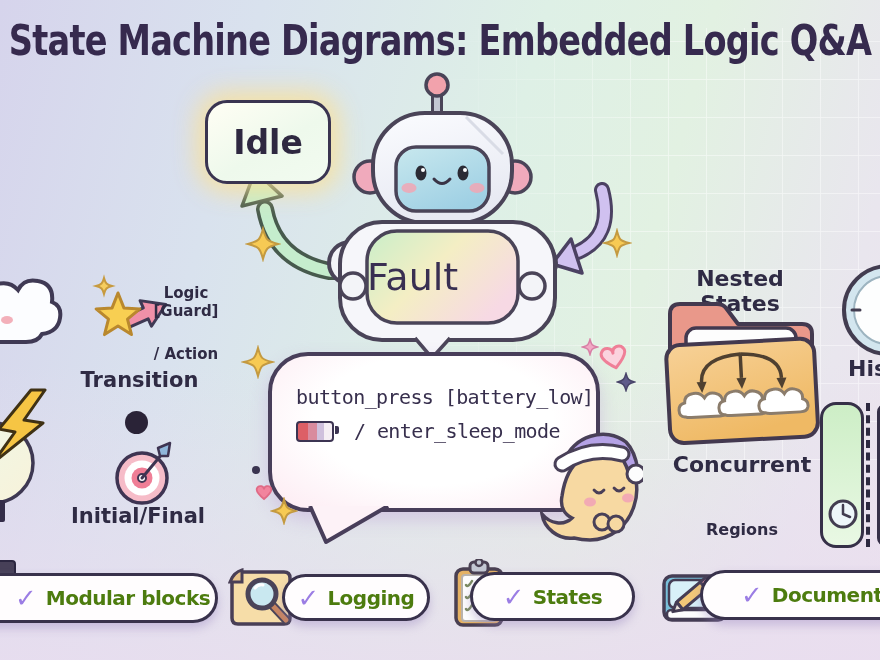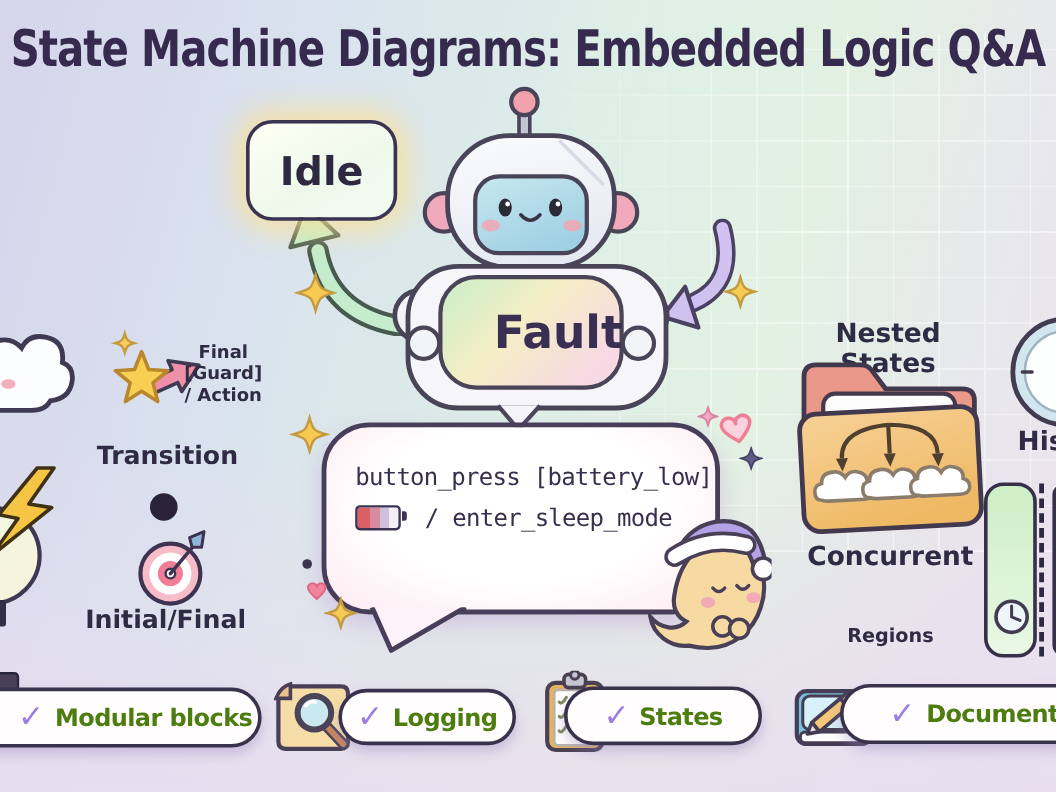--- a/index.html
+++ b/index.html
@@ -19,22 +19,22 @@
     letter-spacing:-1px;color:#362a4e;transform:translateX(-50%) scaleX(0.8);}
   .state{border:3.5px solid #3a3450;display:flex;align-items:center;justify-content:center;
     font-weight:bold;color:#2e2840;}
   .state.idle{left:205px;top:100px;width:120px;height:78px;border-radius:22px;font-size:33px;
     background:linear-gradient(150deg,#fffef4,#eef9ec 55%,#f2fbf0);
     box-shadow:0 0 24px 8px rgba(250,224,150,.85);}
   .state.processing{left:552px;top:102px;width:146px;height:76px;border-radius:26px;font-size:24px;
     background:linear-gradient(140deg,#fff8ec,#fdeef4);
     box-shadow:0 0 24px 8px rgba(246,178,202,.8);}
   .lbl{font-weight:bold;color:#2f2b44;text-align:center;}
-  .fault{left:367px;top:252px;width:152px;height:50px;line-height:50px;text-align:right;
-    font-size:38px;font-weight:bold;color:#392f52;}
+  .fault{left:367px;top:252px;width:152px;height:50px;line-height:50px;text-align:left;
+    font-size:38px;font-weight:normal;color:#392f52;}
   .speech{left:268px;top:352px;width:332px;height:160px;border:4px solid #483e5a;border-radius:40px;
     background:radial-gradient(ellipse at 50% 42%, #ffffff 52%, #fdeaf2 100%);
     box-shadow:0 8px 18px rgba(190,160,215,.45);box-sizing:border-box;}
   .speech-text{position:absolute;left:24px;top:24px;font-family:"DejaVu Sans Mono","Liberation Mono",monospace;
     font-weight:normal;font-size:20px;letter-spacing:-0.6px;color:#372f4d;line-height:34px;}
   .speech-line2{display:flex;align-items:center;gap:20px;}
   .battery{display:inline-block;position:relative;width:34px;height:17px;border:2.5px solid #3c3452;
     border-radius:4px;background:linear-gradient(90deg,#dd5f66 0 30%,#d98b9e 30% 55%,#cfc0dd 55% 76%,#f5eef4 76%);}
   .battery:after{content:"";position:absolute;right:-7px;top:3.5px;width:4.5px;height:8px;
     background:#3c3452;border-radius:0 2px 2px 0;}
@@ -120,23 +120,23 @@
     <ellipse cx="45" cy="58" rx="6" ry="4" fill="#f3b0ba"></ellipse>
   </svg>
 
   <svg class="abs" style="left:82px;top:272px;" width="100" height="82" viewBox="0 0 100 82">
     <path d="M22,6 C23.5,11.5 24.5,12.5 30,14 C24.5,15.5 23.5,16.5 22,22 C20.5,16.5 19.5,15.5 14,14 C19.5,12.5 20.5,11.5 22,6 Z" fill="#f6cd5e" stroke="#c79a3e" stroke-width="2"></path>
     <polygon points="0,-6 26,-6 26,-14 48,0 26,14 26,6 0,6" transform="translate(40,52) rotate(-24)" fill="#f090a8" stroke="#3f3954" stroke-width="3" stroke-linejoin="round"></polygon>
     <path d="M36,21 L41.9,35.9 L57.9,36.9 L45.5,47.1 L49.5,62.6 L36,54 L22.5,62.6 L26.5,47.1 L14.1,36.9 L30.1,35.9 Z" fill="#f8cf52" stroke="#b9882e" stroke-width="3" stroke-linejoin="round"></path>
   </svg>
 
   <div class="abs" style="left:150px;top:284px;width:72px;">
-    <div class="lbl" style="font-size:15px;line-height:18px;">Final</div>
+    <div class="lbl" style="font-size:15px;line-height:18px;">Logic</div>
     <div class="lbl" style="font-size:15px;line-height:18px;">[Guard]</div>
-    <div class="lbl" style="font-size:15px;line-height:18px;">/ Action</div>
+    <div class="lbl" style="font-size:15px;line-height:18px;margin-top:25px;">/ Action</div>
   </div>
   <div class="abs lbl" style="left:72px;top:368px;width:135px;font-size:21px;">Transition</div>
 
   <div class="abs dot" style="left:125px;top:411px;width:23px;height:23px;"></div>
   <svg class="abs" style="left:110px;top:440px;" width="72" height="72" viewBox="0 0 72 72">
     <circle cx="32" cy="38" r="25" fill="#f6bcc8" stroke="#3e3452" stroke-width="3.5"></circle>
     <circle cx="32" cy="38" r="17.5" fill="#ffffff"></circle>
     <circle cx="32" cy="38" r="10.5" fill="#ef7e96"></circle>
     <circle cx="32" cy="38" r="4" fill="#ffffff" stroke="#3e3452" stroke-width="2"></circle>
     <line x1="32" y1="38" x2="52" y2="14" stroke="#3e3452" stroke-width="3" stroke-linecap="round"></line>

